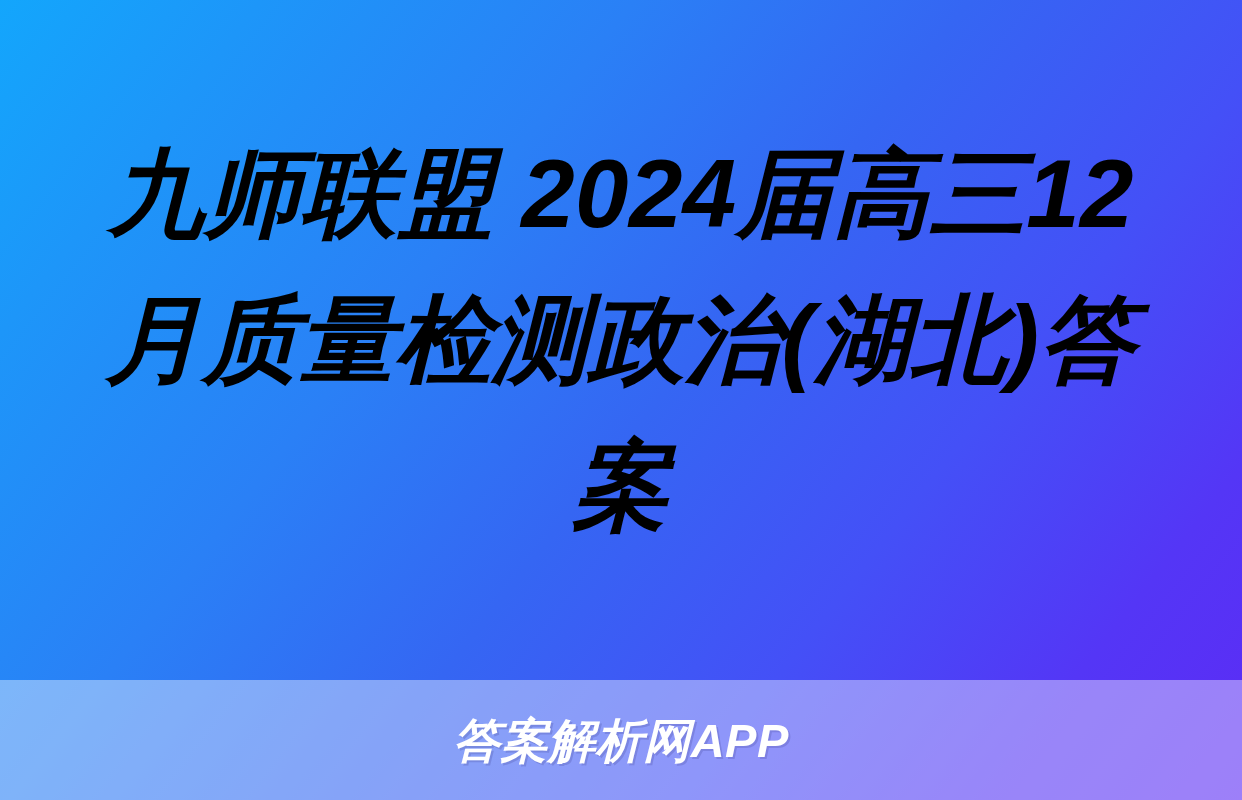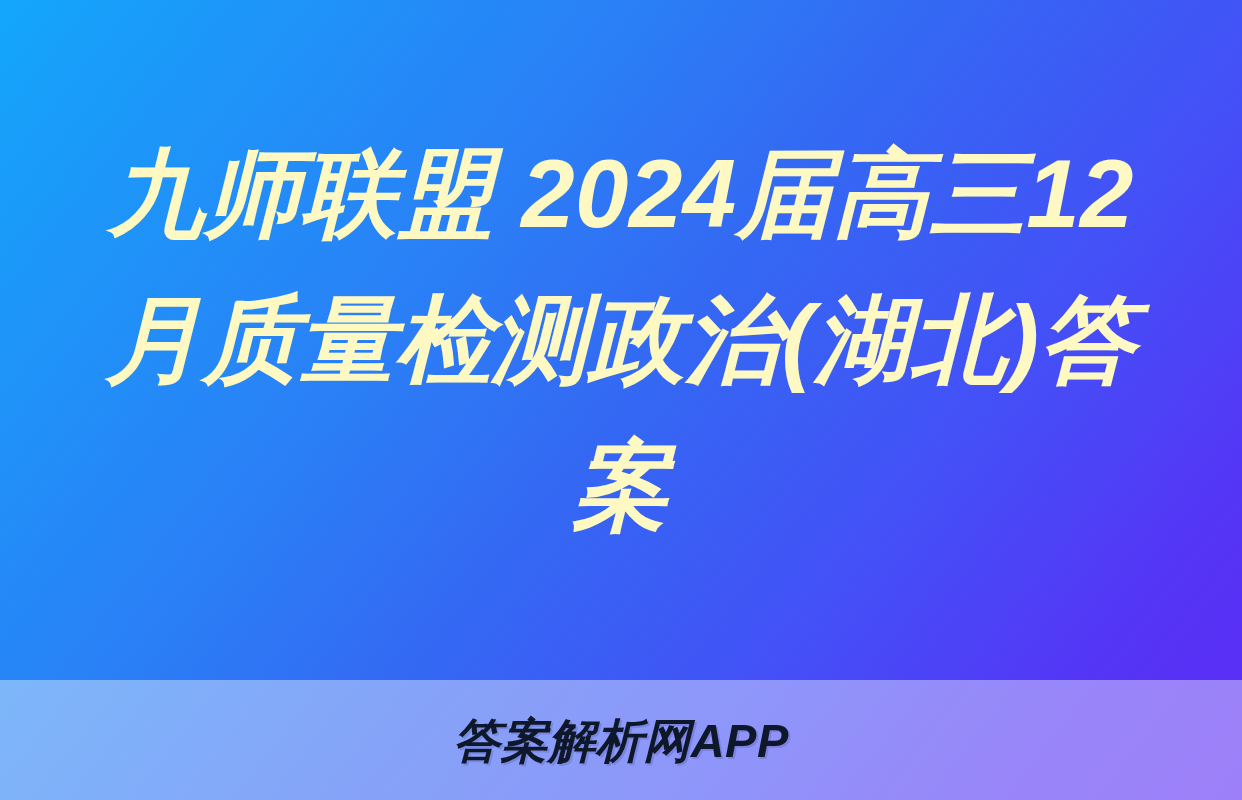--- a/index.html
+++ b/index.html
@@ -44,21 +44,21 @@
     display: flex;
     align-items: center;
     justify-content: center;
     box-sizing: border-box;
     padding: 0 84px;
   }
 
   #title {
     width: 1062px;
     text-align: center;
-    color: #fef9c3;
+    color: #000000;
     font-size: 96px;
     line-height: 1.52;
     font-weight: 700;
     font-style: italic;
     letter-spacing: 0.5px;
     white-space: pre-wrap;
     word-break: break-all;
     -webkit-font-smoothing: antialiased;
   }
 
@@ -69,21 +69,21 @@
     top: 680px;
     width: 1242px;
     height: 120px;
     background: rgba(255, 255, 255, 0.40);
     display: flex;
     align-items: center;
     justify-content: center;
   }
 
   #watermark {
-    color: #0f172a;
+    color: #ffffff;
     font-size: 47px;
     font-weight: 700;
     font-style: italic;
     letter-spacing: 0.5px;
     line-height: 1;
     text-shadow: 2px 2px 0 rgba(60, 60, 140, 0.22);
     white-space: nowrap;
   }
 </style>
 </head>

